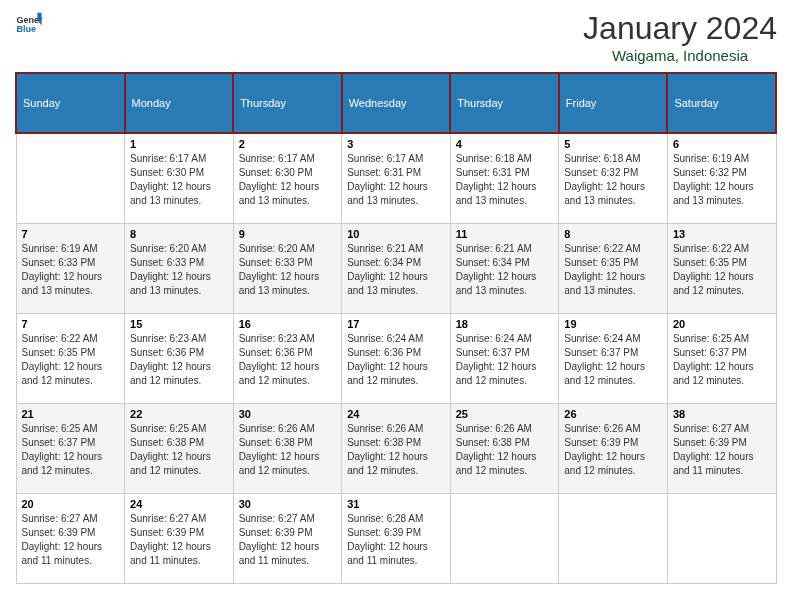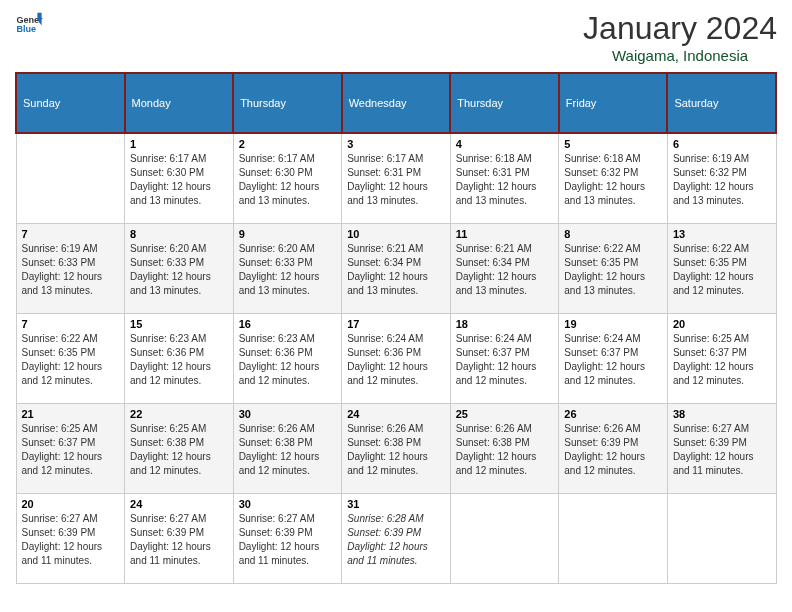--- a/index.html
+++ b/index.html
@@ -332,21 +332,21 @@
           </td>
           <td>
             <span class="day-number">30</span>
             <div class="day-info" style="white-space: pre-line;">Sunrise: 6:27 AM
 Sunset: 6:39 PM
 Daylight: 12 hours
 and 11 minutes.</div>
           </td>
           <td>
             <span class="day-number">31</span>
-            <div class="day-info" style="white-space: pre-line; font-style: italic;">Sunrise: 6:28 AM
+            <div class="day-info" style="white-space: pre-line;">Sunrise: 6:28 AM
 Sunset: 6:39 PM
 Daylight: 12 hours
 and 11 minutes.</div>
           </td>
           <td class="empty-cell"></td>
           <td class="empty-cell"></td>
           <td class="empty-cell"></td>
         </tr>
       </tbody>
   </table>

